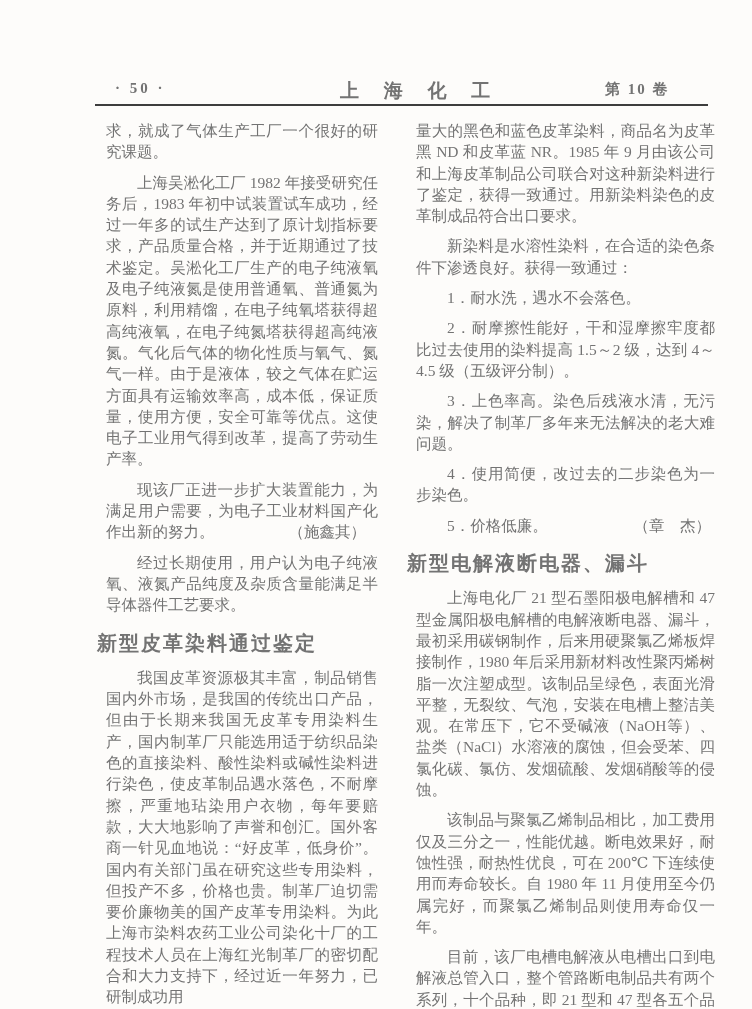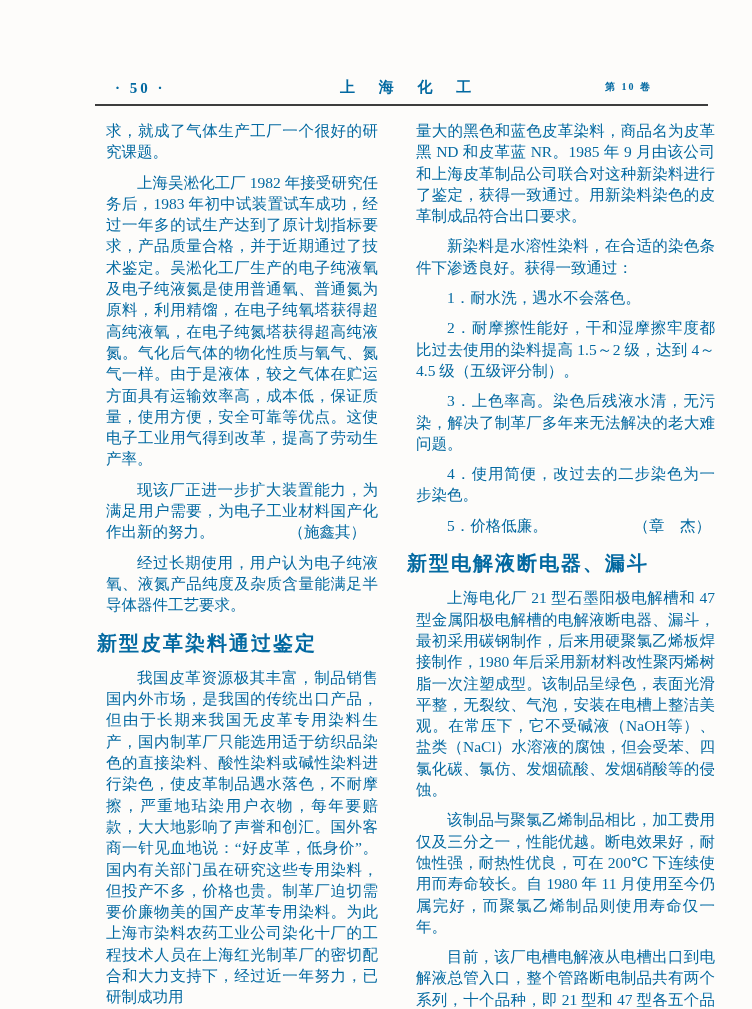--- a/index.html
+++ b/index.html
@@ -1,27 +1,27 @@
 <!DOCTYPE html>
 <html lang="zh"><head>
 <meta charset="utf-8">
 <style>
   html,body { margin:0; padding:0; background:#ffffff; }
   .page {
     position:relative;
     width:752px; height:1009px;
     background:#fdfcfa;
     font-family:"Liberation Serif","DejaVu Serif",serif;
-    color:#0369a1;
+    color:#737373;
     overflow:hidden;
   }
   .hdr-item { position:absolute; font-weight:bold; white-space:nowrap; }
   .page-number { left:115px; top:80px; font-size:15px; letter-spacing:3px; }
-  .journal-title { left:340px; top:78px; font-size:15px; letter-spacing:10px; }
-  .volume-label { left:605px; top:80px; font-size:10px; letter-spacing:2px; }
+  .journal-title { left:340px; top:78px; font-size:19px; letter-spacing:10px; }
+  .volume-label { left:605px; top:80px; font-size:15px; letter-spacing:2px; }
   .header-rule {
     position:absolute; left:95px; top:104px; width:613px; height:0;
     border-top:2px solid #3d3d3d;
   }
   .col {
     position:absolute; top:111px;
     font-size:15.5px; line-height:21.3px;
     text-align:justify;
   }
   .col-left  { left:97px;  width:290px; }

